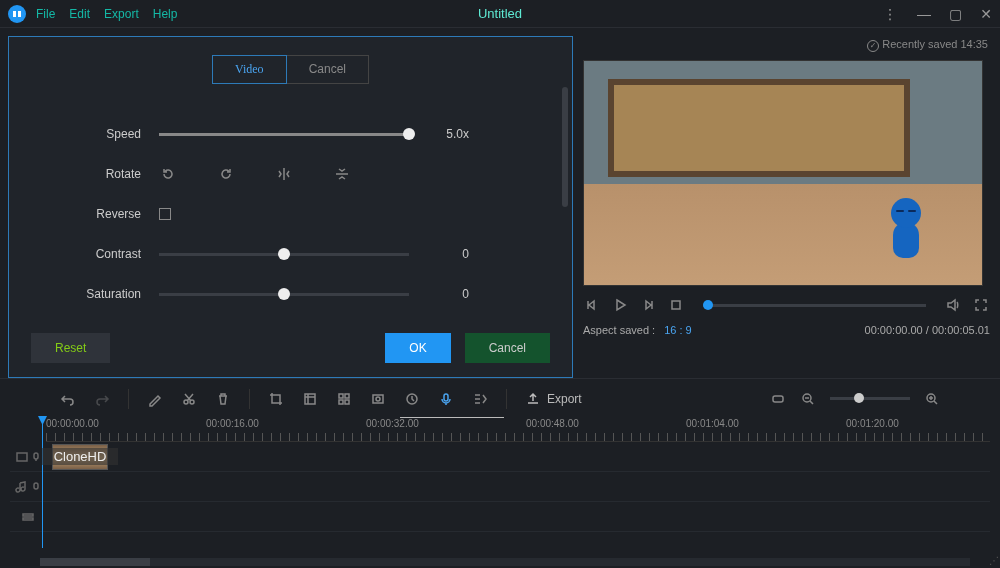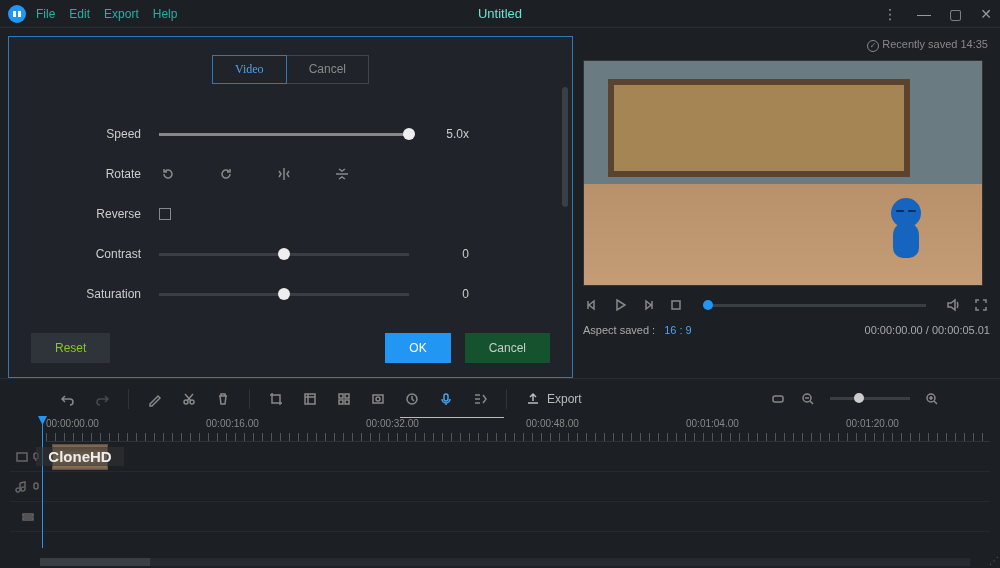--- a/index.html
+++ b/index.html
@@ -70,21 +70,21 @@
 .timeline-area { background: #1c1f24; height: 150px; padding: 0 10px; position: relative; }
 .ruler { height: 24px; display: flex; align-items: flex-end; position: relative; margin-left: 36px; border-bottom: 1px solid #333;}
 .ruler-label { position: absolute; font-size: 10px; color: #888; top: 0; }
 .ruler-ticks { position:absolute; bottom:0; left:0; right:0; height:8px; background-image: repeating-linear-gradient(to right, #555 0, #555 1px, transparent 1px, transparent 9px); }
 .playhead { position: absolute; left: 42px; top: 0; width: 1px; height: 130px; background: #2196f3; }
 .playhead::before { content:""; position:absolute; top:-2px; left:-4px; width:9px; height:9px; background:#2196f3; clip-path: polygon(0 0, 100% 0, 50% 100%);}
 .tracks { margin-top: 0; }
 .track { height: 30px; display: flex; align-items: center; border-bottom: 1px solid #262a30; }
 .track-head { width: 36px; display: flex; align-items: center; justify-content: center; gap: 3px; color: #666; font-size: 12px; }
 .clip { margin-left: 6px; width: 56px; height: 26px; background: linear-gradient(to bottom, #7a6048 0%, #c9a678 50%, #7a6048 100%); border: 1px solid #555; position: relative; font-size: 9px; color: #eee; display:flex; align-items:center; justify-content:center;}
-.clip-label { background: rgba(50,50,50,0.6); padding: 1px 12px; font-size: 15px; font-weight: bold; }
+.clip-label { background: rgba(50,50,50,0.6); padding: 1px 12px; font-size: 13px; }
 .hscroll { position: absolute; bottom: 2px; left: 40px; right: 30px; height: 8px; background: #262a30; }
 .hscroll-thumb { height: 8px; width: 110px; background: #3a3e45; }
 
 svg { fill: none; stroke: currentColor; stroke-width: 1.5; }
 .icon-btn { cursor:pointer; display:inline-flex; align-items:center; justify-content:center; width:18px; height:18px; color:#888;}
 .resize-grip { position:absolute; right:2px; bottom:2px; color:#555; font-size:10px; letter-spacing:-1px;}
 </style>
 </head>
 <body>
 

